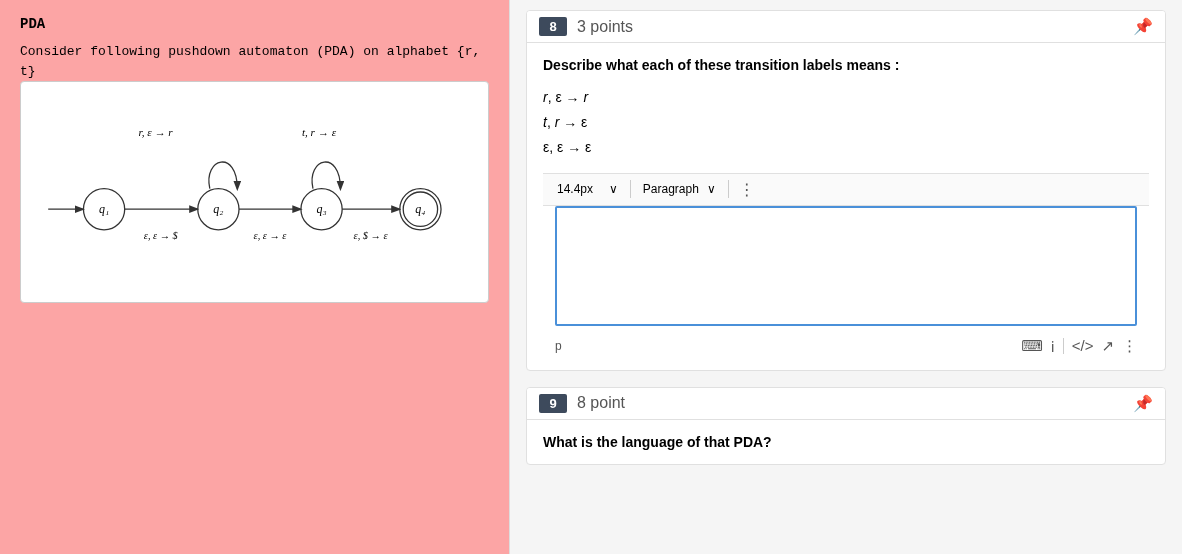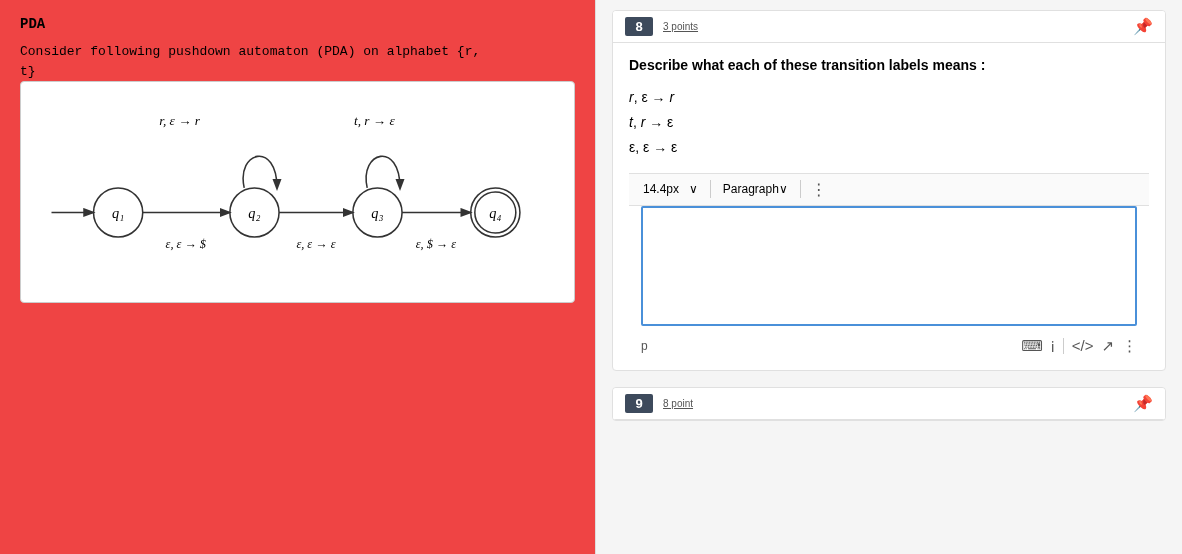--- a/index.html
+++ b/index.html
@@ -6,22 +6,22 @@
     body {
       font-family: Arial, sans-serif;
       background: #f5f5f5;
       display: flex;
       width: 1182px;
       min-height: 554px;
     }
 
     
     .left-panel {
-      width: 596px;
-      background: #ef4444;
+      width: 510px;
+      background: #fca5a5;
       padding: 16px 20px;
       border-right: 1px solid #ddd;
     }
     .left-panel .pda-title {
       font-family: 'Courier New', monospace;
       font-weight: bold;
       font-size: 14px;
       margin-bottom: 10px;
     }
     .left-panel .pda-description {
@@ -74,23 +74,22 @@
       background: #3d4a5c;
       color: #fff;
       font-size: 13px;
       font-weight: bold;
       padding: 2px 8px;
       border-radius: 2px;
       min-width: 28px;
       text-align: center;
     }
     .question-points {
-      font-size: 10px;
+      font-size: 16px;
       color: #555;
-      text-decoration: underline;
     }
     .pin-icon {
       margin-left: auto;
       color: #999;
       font-size: 16px;
       cursor: pointer;
     }
     .question-body {
       padding: 14px 16px 10px 16px;
     }
@@ -132,29 +131,29 @@
     .toolbar-separator {
       width: 1px;
       height: 18px;
       background: #ccc;
       margin: 0 4px;
     }
     .toolbar-size {
       font-size: 12px;
       display: flex;
       align-items: center;
-      gap: 10px;
+      gap: 16px;
       cursor: pointer;
       padding: 2px 6px;
     }
     .toolbar-paragraph {
       font-size: 12px;
       display: flex;
       align-items: center;
-      gap: 0;
+      gap: 8px;
       cursor: pointer;
       padding: 2px 6px;
     }
     .toolbar-dots {
       font-size: 16px;
       color: #555;
       cursor: pointer;
       padding: 2px 4px;
     }
 
@@ -304,15 +303,18 @@
       </div>
     </div>
   </div>
 
   <div class="question-card question-card-9">
     <div class="question-header">
       <div class="question-number">9</div>
       <div class="question-points">8 point</div>
       <div class="pin-icon">📌</div>
     </div>
+    <div class="question-body-9">
+      <div class="question-prompt-9">What is the language of that PDA?</div>
+    </div>
   </div>
 
 </div>
 
 </body></html>

